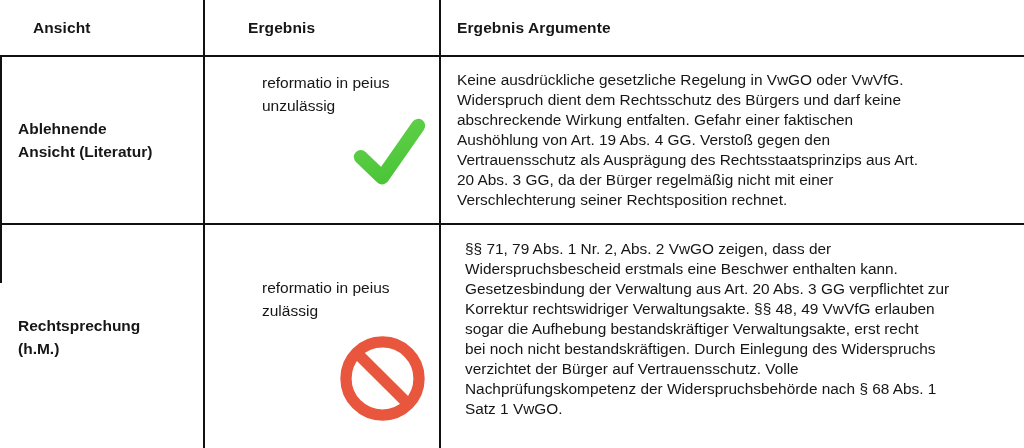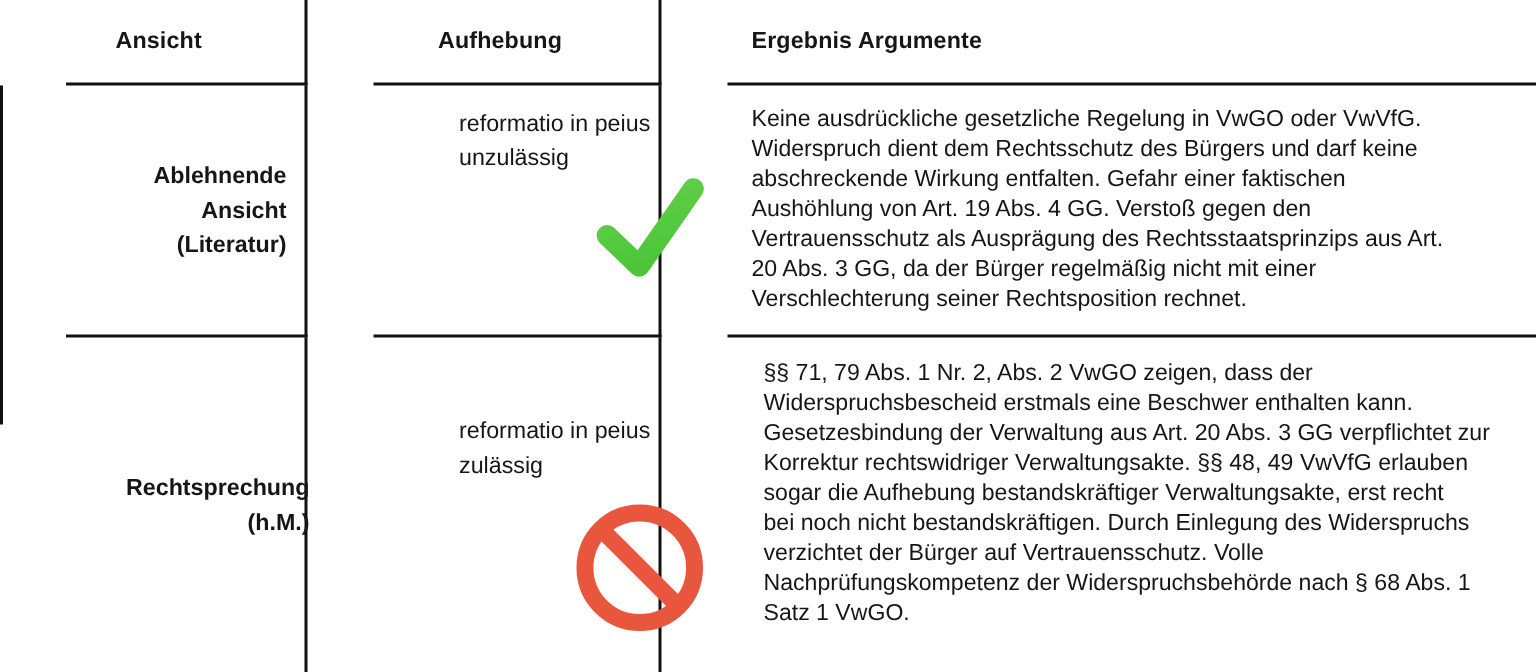--- a/index.html
+++ b/index.html
@@ -18,45 +18,43 @@
   .table {
     display: grid;
     grid-template-columns: 205px 236px 583px;
     grid-template-rows: 57px 168px 223px;
     width: 1024px;
     height: 448px;
   }
   .cell {
     box-sizing: border-box;
     position: relative;
-    margin-left: 44px;
   }
   .col1, .col2 { border-right: 2px solid var(--border, #111111); }
   .hrow .cell, .row1 .cell { border-bottom: 2px solid var(--border, #111111); }
 
   .header-label {
     font-weight: bold;
     font-size: 15.5px;
     letter-spacing: 0.1px;
     padding-top: 19px;
   }
   .hrow .col1 .header-label { padding-left: 33px; }
   .hrow .col2 .header-label { padding-left: 43px; }
   .hrow .col3 .header-label { padding-left: 16px; }
 
   .ansicht-cell {
     display: flex;
     align-items: center;
-    padding-left: 40px;
+    padding-left: 18px;
     padding-right: 12px;
     font-weight: bold;
     font-size: 15.5px;
     line-height: 23px;
     white-space: pre-line;
-    text-align: right;
   }
   .ergebnis-text {
     font-size: 15.5px;
     line-height: 23px;
     white-space: pre-line;
     padding-left: 57px;
   }
   .row1 .ergebnis-text { padding-top: 14px; }
   .row2 .ergebnis-text { padding-top: 51px; }
 
@@ -87,21 +85,21 @@
 </head>
 <body>
 
 <div class="table">
 
   <div class="row hrow" style="display:contents">
     <div class="cell col1">
       <div class="header-label">Ansicht</div>
     </div>
     <div class="cell col2">
-      <div class="header-label">Aufhebung</div>
+      <div class="header-label">Ergebnis</div>
     </div>
     <div class="cell col3">
       <div class="header-label">Ergebnis Argumente</div>
     </div>
   </div>
 
   <div class="row row1" style="display:contents">
     <div class="cell col1 ansicht-cell">Ablehnende
 Ansicht (Literatur)</div>
     <div class="cell col2">

